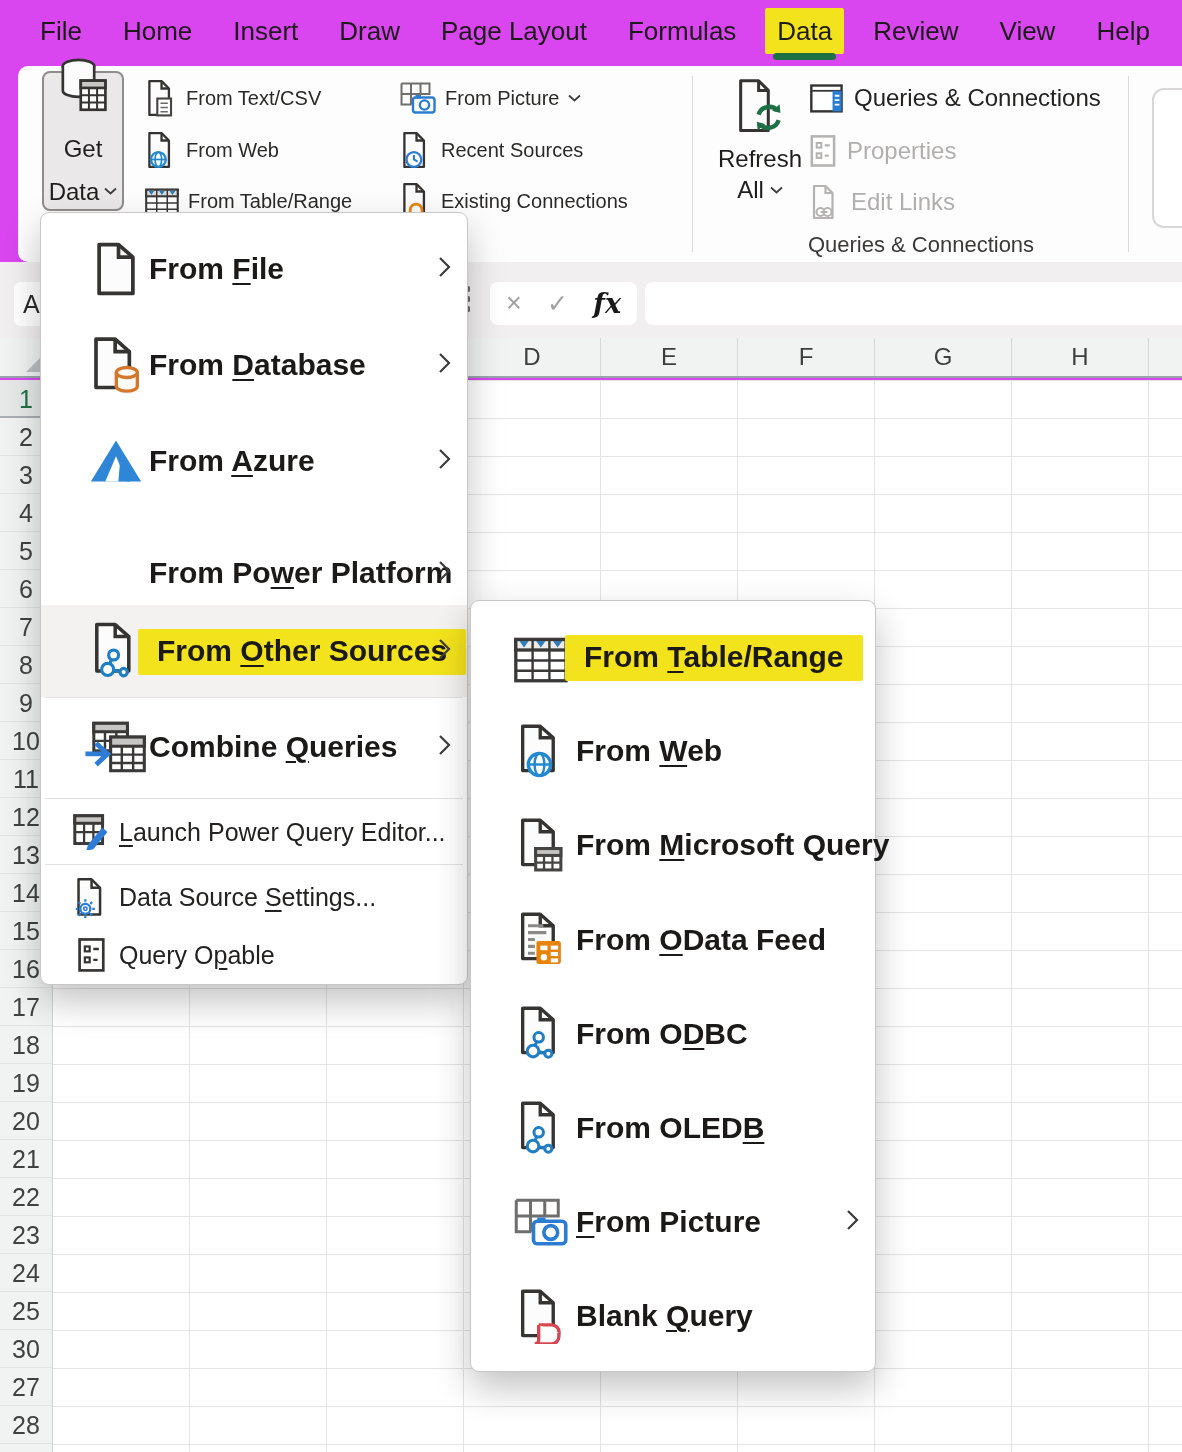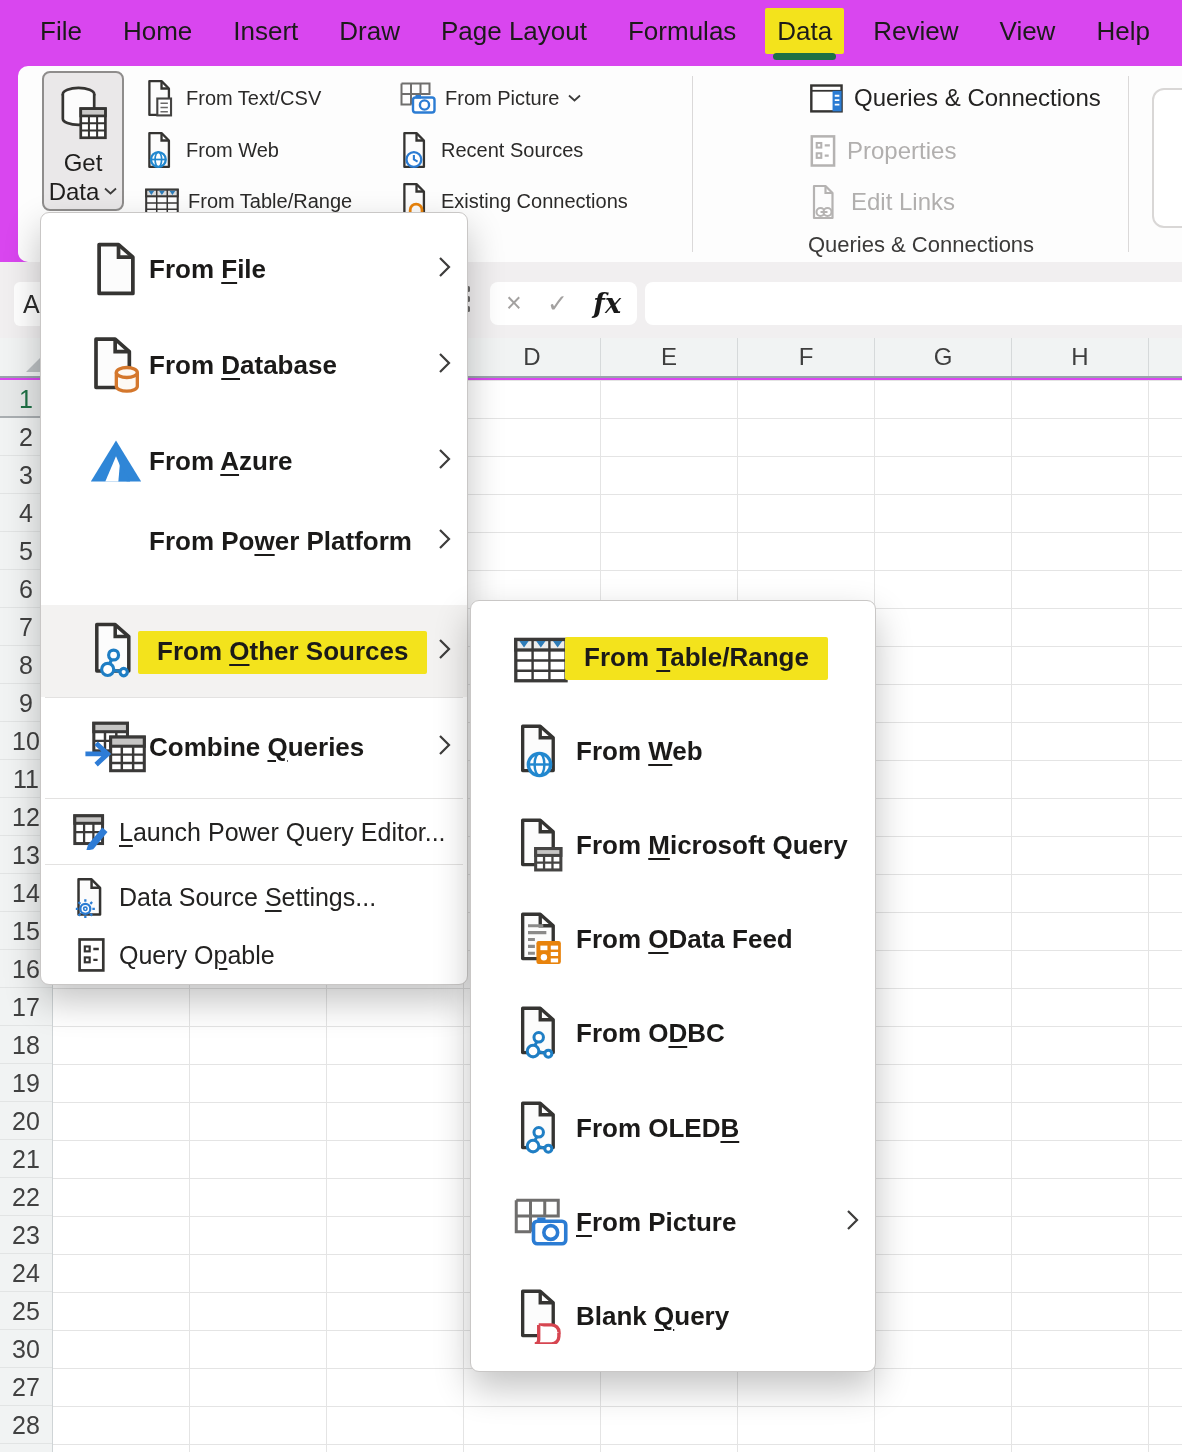--- a/index.html
+++ b/index.html
@@ -17,21 +17,21 @@
   .tab-underline{ display:none; }
   .tab.active .tab-underline{ display:block; position:absolute; left:-4px; right:-4px; bottom:1px;
            height:7px; border-radius:5px; background:var(--green); }
 
   
   .ribbon{ position:absolute; left:18px; top:66px; width:1164px; height:196px;
            background:#fdfdfd; border-radius:10px 0 0 10px; }
   .getdata{ position:absolute; left:24px; top:5px; width:82px; height:140px;
             background:#eae8e9; border:2px solid #8f8d8c; border-radius:8px;
             display:flex; flex-direction:column; align-items:center; justify-content:flex-end;
-            padding-bottom:3px; font-size:24px; color:#1f1e1d; line-height:29px; }
+            padding-bottom:3px; font-size:24px; color:#1f1e1d; line-height:29px;gap:14px; }
   .getdata svg{ margin-bottom:2px; }
   .gd-line2{ display:flex; align-items:center; gap:5px; }
   .ritem{ position:absolute; display:flex; align-items:center; gap:9px;
           font-size:20px; color:#2b2a29; height:38px; white-space:nowrap; }
   .rdiv{ position:absolute; top:10px; height:176px; width:1px; background:#dbd9d9; }
   .refresh{ position:absolute; left:698px; top:12px; width:88px; text-align:center;
             font-size:24px; color:#1f1e1d; line-height:31px; }
   .refresh .r2{ display:flex; justify-content:center; align-items:center; gap:6px; }
   .qcrow{ position:absolute; left:792px; display:flex; align-items:center; gap:11px;
           font-size:24px; color:#242322; height:36px; white-space:nowrap; }
@@ -80,21 +80,21 @@
 
   
   .menu1{ position:absolute; left:40px; top:212px; width:428px; height:773px; background:#fff;
           border:1px solid #c9c7c6; border-radius:9px;
           box-shadow:0 16px 36px rgba(0,0,0,.24); z-index:20; }
   .m1row{ position:absolute; left:0; right:0; display:flex; align-items:center;
           padding-left:42px; cursor:default; }
   .m1row .micon{ width:66px; flex:none; display:flex; justify-content:center; align-items:center; }
   .m1row.small{ padding-left:32px; gap:10px; }
   .m1row.small .micon{ width:36px; }
-  .mlabel{ font-size:26px; font-weight:bold; color:#1b1a19; white-space:nowrap; }
+  .mlabel{ font-size:30px; font-weight:bold; color:#1b1a19; white-space:nowrap; }
   .m1row.small .mlabel{ font-weight:normal; font-size:25px; color:#232221; }
   .key{ text-decoration:underline; text-decoration-thickness:2px; text-underline-offset:4px; }
   .chev{ position:absolute; right:16px; top:50%; transform:translateY(-50%); }
   .hoverrow{ background:#f3f2f1; }
   .hl{ background:var(--hl); padding:5px 19px 7px; margin:-5px -11px -7px;
        border-radius:2px; box-decoration-break:clone; }
   .msep{ position:absolute; left:4px; right:4px; height:1px; background:#e3e2e1; }
 
   .menu2{ position:absolute; left:470px; top:600px; width:406px; height:772px; background:#fff;
           border:1px solid #c9c7c6; border-radius:9px; box-shadow:0 16px 36px rgba(0,0,0,.24);
@@ -196,20 +196,37 @@
       <svg width="32" height="38" viewBox="0 0 30 36">
         <path d="M4 2h11.5L22.5 9v25H4z" fill="#fcfcfc" stroke="#353432" stroke-width="2.2" stroke-linejoin="round"></path>
         <path d="M15.5 2v7h7" fill="none" stroke="#353432" stroke-width="2.2"></path>
         <path d="M9.5 34v-7.5a5.6 5.6 0 0 1 11.2 0V34" fill="none" stroke="#e8830c" stroke-width="2.6"></path>
       </svg>
       <span>Existing Connections</span>
     </div>
 
     <div class="rdiv" style="left:674px;"></div>
 
+    <div class="refresh">
+      <svg width="52" height="58" viewBox="0 0 36 42">
+        <path d="M4 2h13l7 7v29H4z" fill="#fcfcfc" stroke="#353432" stroke-width="2.2" stroke-linejoin="round"></path>
+        <path d="M17 2v7h7" fill="none" stroke="#353432" stroke-width="2.2"></path>
+        <path d="M17 26.5a8 8 0 0 1 13.6-3" fill="none" stroke="#1e7145" stroke-width="3.2"></path>
+        <path d="M32.2 19l.6 6.3-6-1.6z" fill="#1e7145"></path>
+        <path d="M31.5 30.5a8 8 0 0 1-13.6 3" fill="none" stroke="#1e7145" stroke-width="3.2"></path>
+        <path d="M16.3 38l-.6-6.3 6 1.6z" fill="#1e7145"></path>
+      </svg>
+      <div>Refresh</div>
+      <div class="r2">
+          <span>All</span>
+          <svg width="13" height="8" viewBox="0 0 13 8">
+            <path d="M1 1.5l5.5 5 5.5-5" fill="none" stroke="#3e3d3c" stroke-width="1.8"></path>
+          </svg>
+        </div>
+    </div>
 
     <div class="qcrow" style="top:14px;">
       <svg width="33" height="29" viewBox="0 0 30 26">
         <rect x="1.2" y="1.2" width="27.5" height="23.5" fill="#fff" stroke="#353432" stroke-width="2.2"></rect>
         <path d="M1.2 6h27.5" stroke="#353432" stroke-width="1.6"></path>
         <rect x="20.5" y="6" width="8.2" height="18.7" fill="#2b7cd3"></rect>
         <path d="M22.5 10.5h4.2 M22.5 14.5h4.2 M22.5 18.5h4.2" stroke="#fff" stroke-width="1.6"></path>
       </svg>
       <span>Queries &amp; Connections</span>
     </div>
@@ -336,21 +353,21 @@
             <path d="M17 11 23.8 27H10.2z" fill="#fff"></path>
             <path d="M19.5 15.5 26 27h-7.5z" fill="#2f86d7"></path>
           </svg>
       </span>
       <span class="mlabel"><span>From </span><span class="key">A</span><span>zure</span></span>
       <span class="chev"><svg width="13" height="22" viewBox="0 0 13 22">
             <path d="M2 2l9 9-9 9" fill="none" stroke="#3e3d3c" stroke-width="2.2"></path>
           </svg></span>
     </div>
 
-    <div class="m1row" style="top:280px;height:96px;">
+    <div class="m1row" style="top:312px;height:96px;">
       <span class="micon"></span>
       <span class="mlabel"><span>From Po</span><span class="key">w</span><span>er Platform</span></span>
       <span class="chev"><svg width="13" height="22" viewBox="0 0 13 22">
             <path d="M2 2l9 9-9 9" fill="none" stroke="#3e3d3c" stroke-width="2.2"></path>
           </svg></span>
     </div>
 
     <div class="m1row hoverrow" style="top:392px;height:92px;">
       <span class="micon">
         <svg width="48" height="58" viewBox="0 0 30 36">

